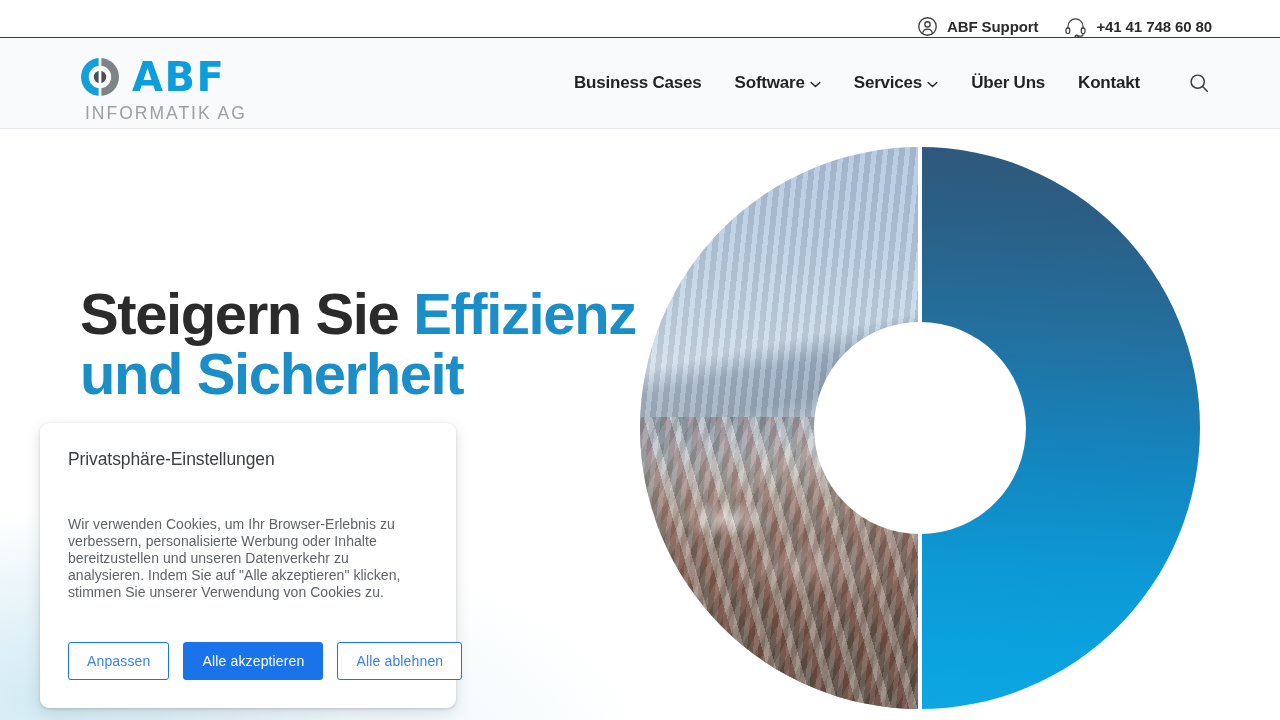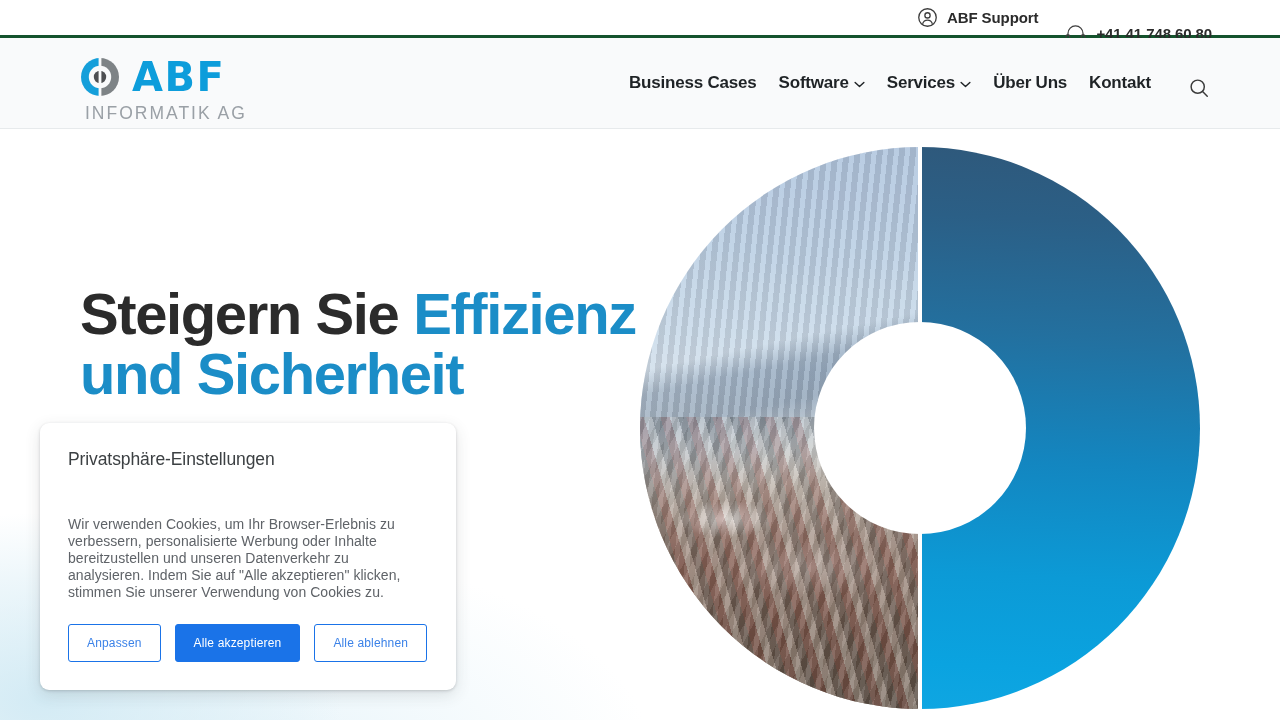--- a/index.html
+++ b/index.html
@@ -26,23 +26,23 @@
       #ffffff;
     z-index: 0;
   }
 
   
   .topbar {
     position: relative;
     z-index: 5;
     height: 38px;
     background: #ffffff;
-    border-bottom: 3px solid #14532d;
-    display: flex;
-    align-items: center;
+    border-bottom: 1px solid #14532d;
+    display: flex;
+    align-items: flex-end;
     justify-content: flex-end;
     padding-right: 68px;
   }
 
   .topbar-item {
     display: flex;
     align-items: center;
     gap: 9px;
     font-size: 15px;
     font-weight: 700;
@@ -86,22 +86,22 @@
     color: #9aa0a6;
     letter-spacing: 2.0px;
     margin-top: 4px;
     margin-left: 7px;
     font-weight: 400;
   }
 
   .nav {
     margin-left: auto;
     display: flex;
-    align-items: flex-end;
-    gap: 4px;
+    align-items: center;
+    gap: 15px;
   }
   .nav-item {
     font-size: 17px;
     font-weight: 700;
     color: #1f2326;
     letter-spacing: -0.2px;
     padding: 8px 9px;
     display: flex;
     align-items: center;
     gap: 5px;
@@ -297,30 +297,31 @@
     letter-spacing: 0.05px;
     margin-top: 46px;
   }
   .cookie-actions {
     display: flex;
     gap: 14px;
     margin-top: 23px;
   }
   .btn {
     font-family: "Liberation Sans", sans-serif;
-    font-size: 12px;
+    font-size: 14px;
     letter-spacing: 0.15px;
     border-radius: 3px;
     padding: 0 18px;
     height: 38px;
     display: inline-flex;
     align-items: center;
     justify-content: center;
     cursor: pointer;
     white-space: nowrap;
+    margin-top: 18px;
   }
   .btn-outline {
     background: #ffffff;
     border: 1.5px solid #1a73e8;
     color: #3b82e8;
   }
   .btn-solid {
     background: #1a73e8;
     border: 1.5px solid #1a73e8;
     color: #ffffff;

